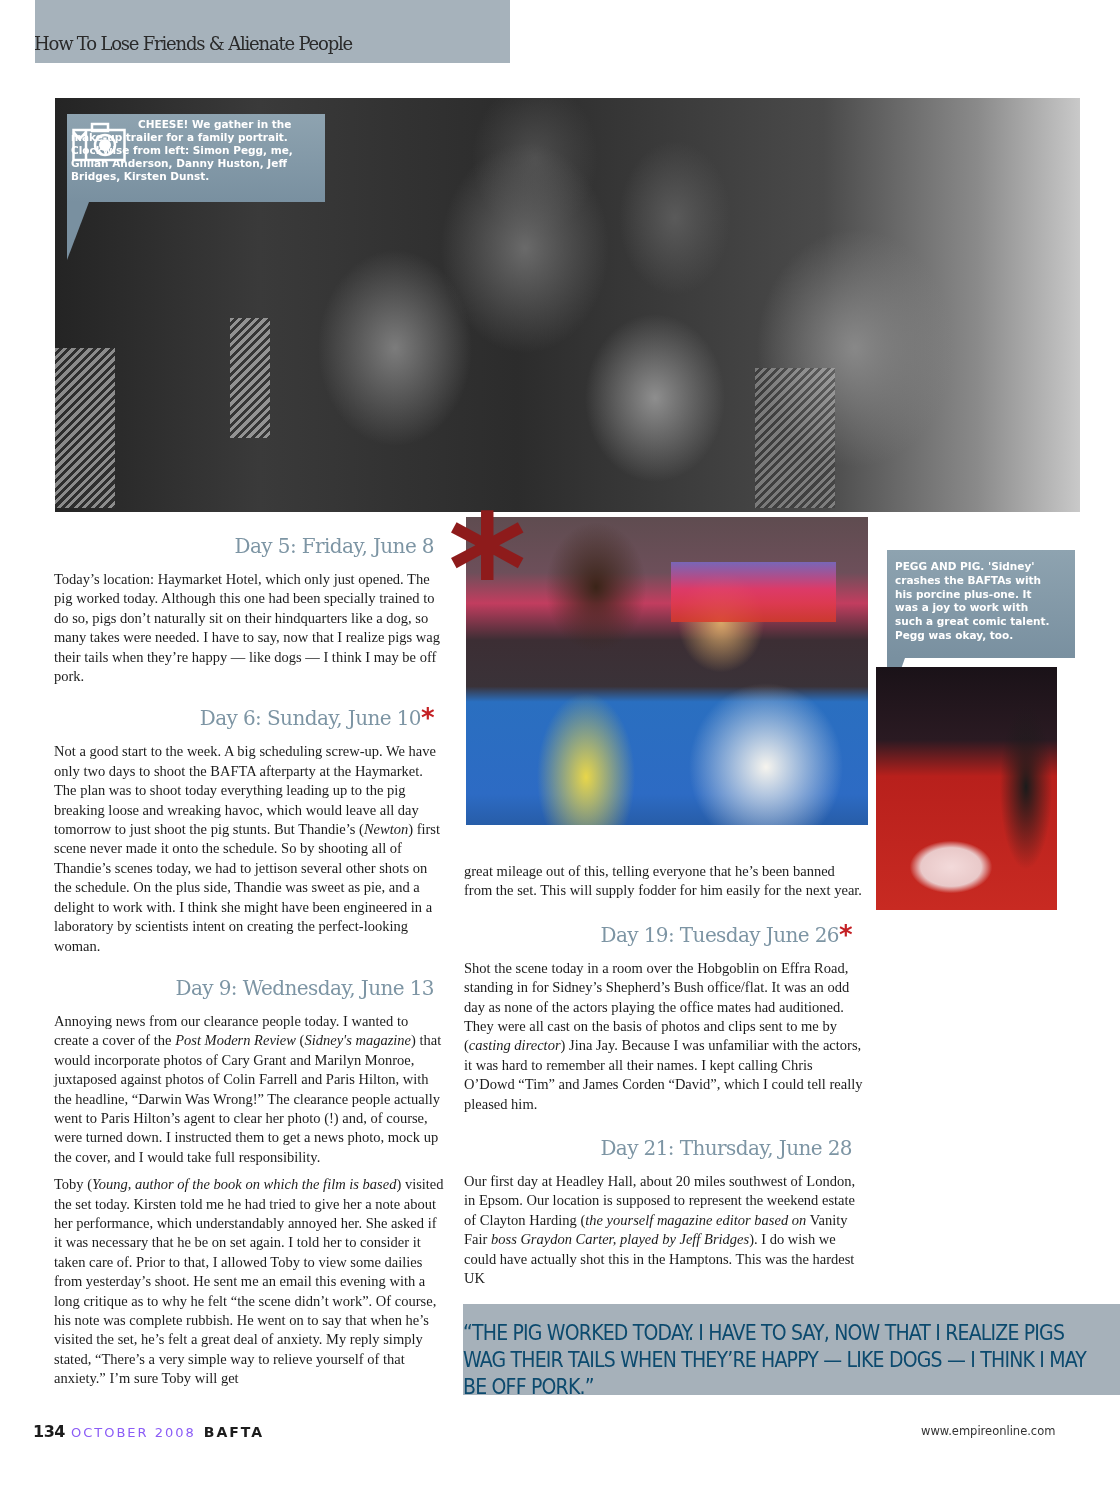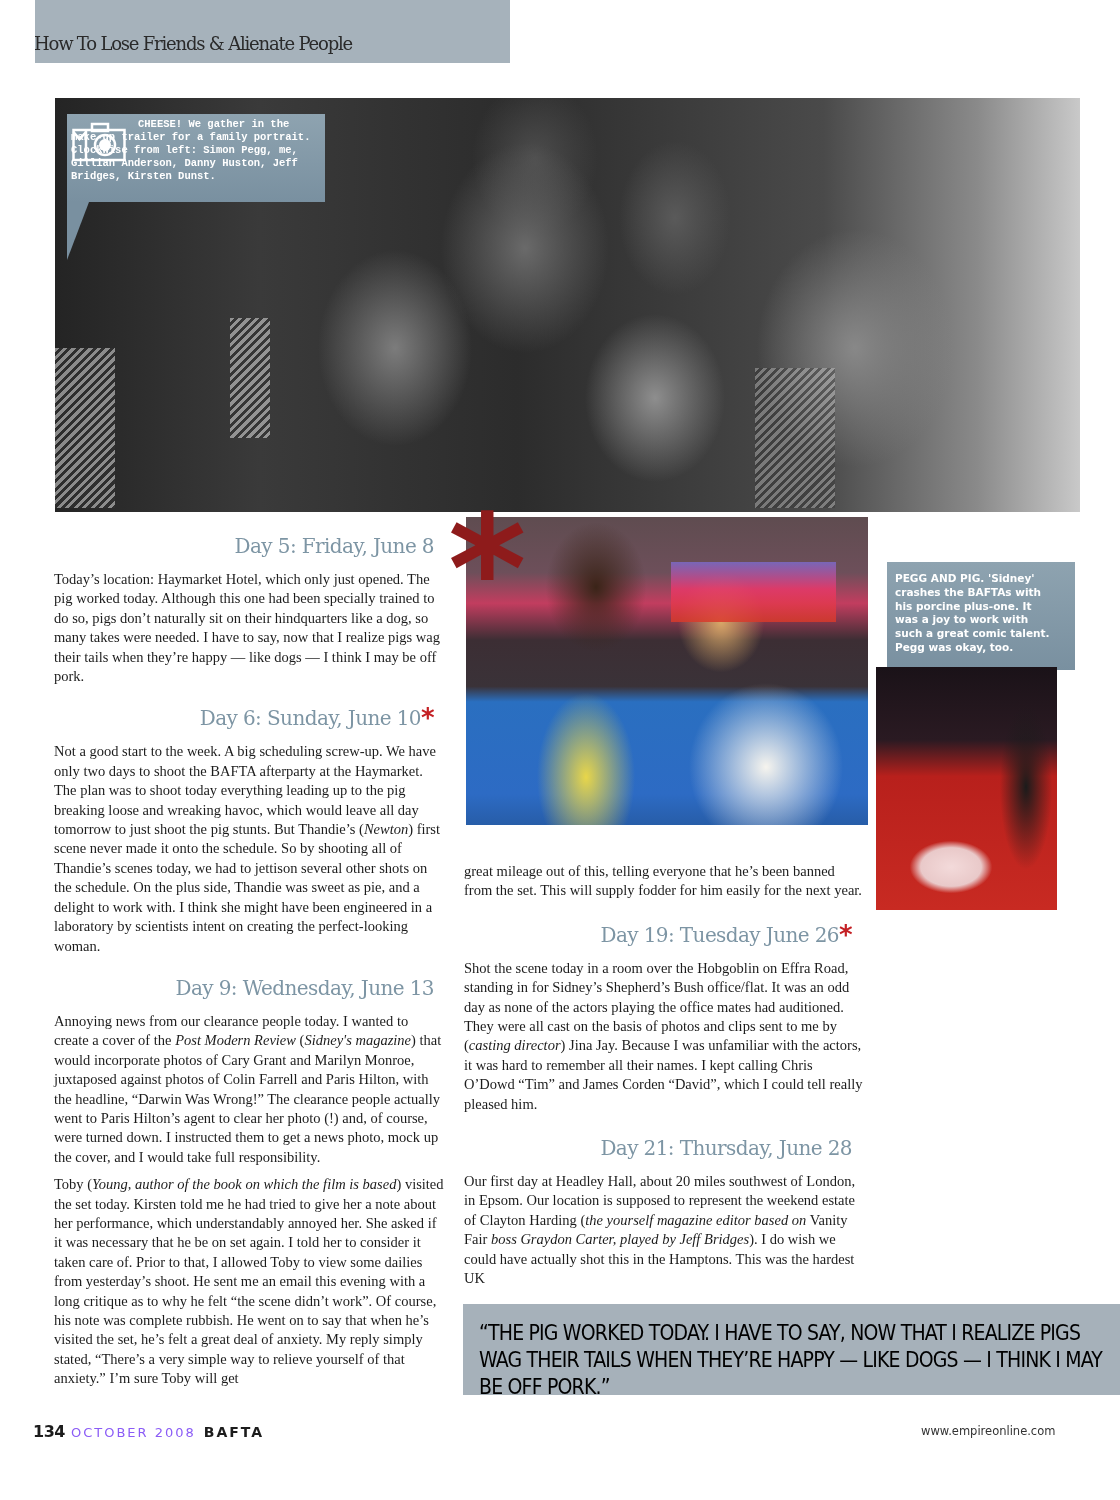--- a/index.html
+++ b/index.html
@@ -15,25 +15,25 @@
       radial-gradient(ellipse 110px 140px at 340px 250px, #7c7c7c 0%, rgba(0,0,0,0) 70%),
       radial-gradient(ellipse 100px 120px at 600px 300px, #8e8e8e 0%, rgba(0,0,0,0) 70%),
       radial-gradient(ellipse 140px 170px at 800px 250px, #888 0%, rgba(0,0,0,0) 70%),
       radial-gradient(ellipse 80px 110px at 620px 120px, #5a5a5a 0%, rgba(0,0,0,0) 70%),
       radial-gradient(ellipse 90px 110px at 480px 60px, #4d4d4d 0%, rgba(0,0,0,0) 70%),
       linear-gradient(90deg,#242424 0%,#3a3a3a 20%,#2c2c2c 45%,#4a4a4a 75%,#8a8a8a 90%,#c9c9c9 100%);}
   .photo-stripe{position:absolute;background:repeating-linear-gradient(135deg,#ddd 0 3px,#333 3px 6px);opacity:.55;}
   
   .callout{background:linear-gradient(180deg,#8ea3b0 0%,#7990a0 100%);color:#ffffff;font-family:"DejaVu Sans","Liberation Sans",sans-serif;font-weight:bold;font-size:10.5px;line-height:13px;}
   .callout-main{left:67px;top:114px;width:258px;height:88px;}
-  .callout-main .cap-text{position:absolute;left:4px;top:4px;width:250px;font-family:Liberation Mono, monospace;}
+  .callout-main .cap-text{position:absolute;left:4px;top:4px;width:250px;}
   .callout-tail{position:absolute;width:0;height:0;}
   .cam-icon{position:absolute;left:5px;top:8px;width:54px;height:40px;}
   .cap-indent{display:inline-block;width:67px;}
-  .callout-pig{left:887px;top:562px;width:188px;height:108px;}
+  .callout-pig{left:887px;top:550px;width:188px;height:108px;}
   .callout-pig .cap-text{position:absolute;left:8px;top:10px;width:160px;font-size:10.5px;line-height:13.8px;}
   
   .pool-photo{left:466px;top:517px;width:402px;height:308px;overflow:hidden;
     background:
       radial-gradient(ellipse 70px 90px at 130px 70px,#3a2418 0%,rgba(0,0,0,0) 72%),
       radial-gradient(ellipse 60px 70px at 255px 105px,#d8a868 0%,rgba(0,0,0,0) 72%),
       radial-gradient(ellipse 70px 120px at 120px 260px,#e8d64a 0%,rgba(0,0,0,0) 70%),
       radial-gradient(ellipse 110px 120px at 300px 250px,#f6f4ee 0%,rgba(0,0,0,0) 70%),
       linear-gradient(180deg,#5f4c50 0%,#6d4f5a 18%,#c23d5f 28%,#3c2e34 40%,#3a3238 55%,#2a6fc0 60%,#2d6bc4 90%,#275da8 100%);}
   .pool-sunset{position:absolute;left:205px;top:45px;width:165px;height:60px;background:linear-gradient(180deg,#7b6ac8 0%,#e8386a 45%,#d83a2a 100%);opacity:.85;}
@@ -49,21 +49,21 @@
   .col{font-size:14.5px;line-height:19.4px;color:#1c1c1c;}
   .col p{margin:0;}
   .col-left{left:54px;top:522px;width:392px;}
   .col-right{left:464px;top:862px;width:400px;}
   .day-heading{font-family:"DejaVu Serif","Liberation Serif",serif;font-size:20px;line-height:24px;color:#7d95a4;letter-spacing:-0.6px;margin:12px;font-weight:normal;white-space:nowrap;text-align:right;}
   .star{color:#c42024;font-family:"DejaVu Sans",sans-serif;font-weight:bold;font-size:26px;line-height:18px;vertical-align:-2px;}
   .gap{height:8px;}
   em{font-style:italic;}
   
   .pullquote{left:463px;top:1304px;width:657px;height:91px;background:#a6b1ba;}
-  .pullquote-text{position:absolute;left:16px;top:16px;width:630px;color:#000000;font-family:"DejaVu Sans Condensed","DejaVu Sans","Liberation Sans",sans-serif;font-size:21px;line-height:27px;letter-spacing:-0.8px;text-transform:uppercase;font-stretch:condensed;}
+  .pullquote-text{position:absolute;left:0;top:16px;width:630px;color:#0c4a6e;font-family:"DejaVu Sans Condensed","DejaVu Sans","Liberation Sans",sans-serif;font-size:21px;line-height:27px;letter-spacing:-0.8px;text-transform:uppercase;font-stretch:condensed;}
   
   .footer-left{left:33px;top:1422px;font-family:"DejaVu Sans","Liberation Sans",sans-serif;font-size:14px;white-space:nowrap;}
   .page-num{font-weight:bold;font-size:16px;letter-spacing:-0.5px;}
   .issue-date{letter-spacing:2px;color:#8b5cf6;margin-left:6px;font-size:13px;}
   .mag-name{font-weight:bold;letter-spacing:2px;margin-left:8px;font-size:14px;}
   .footer-url{left:921px;top:1424px;font-family:"DejaVu Sans","Liberation Sans",sans-serif;font-size:11.5px;color:#333;white-space:nowrap;}
 </style>
 </head>
 <body>
 

